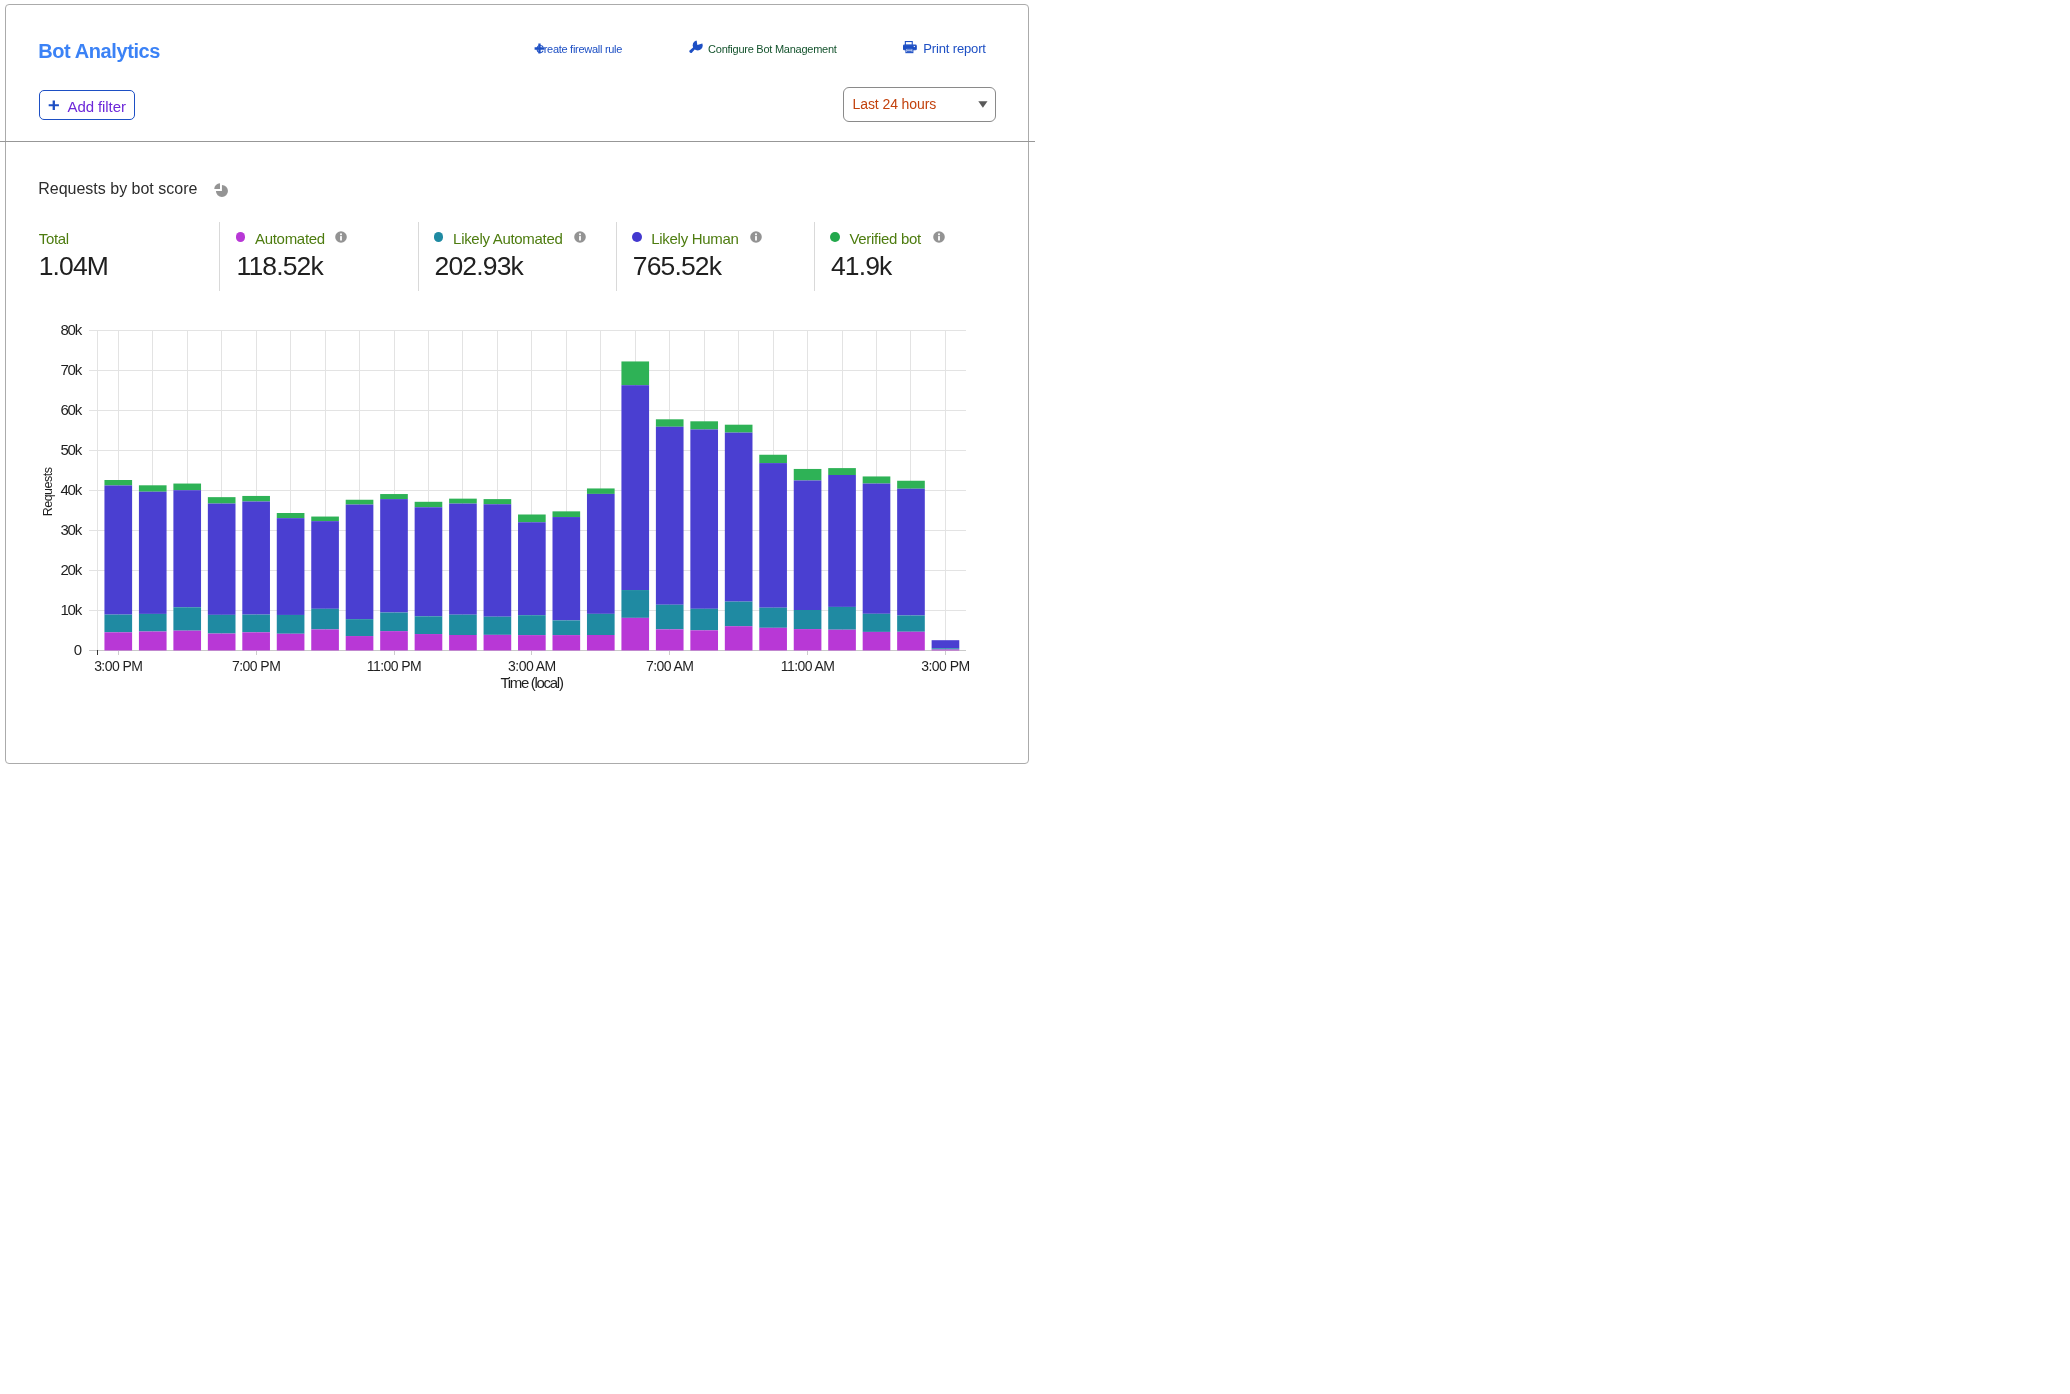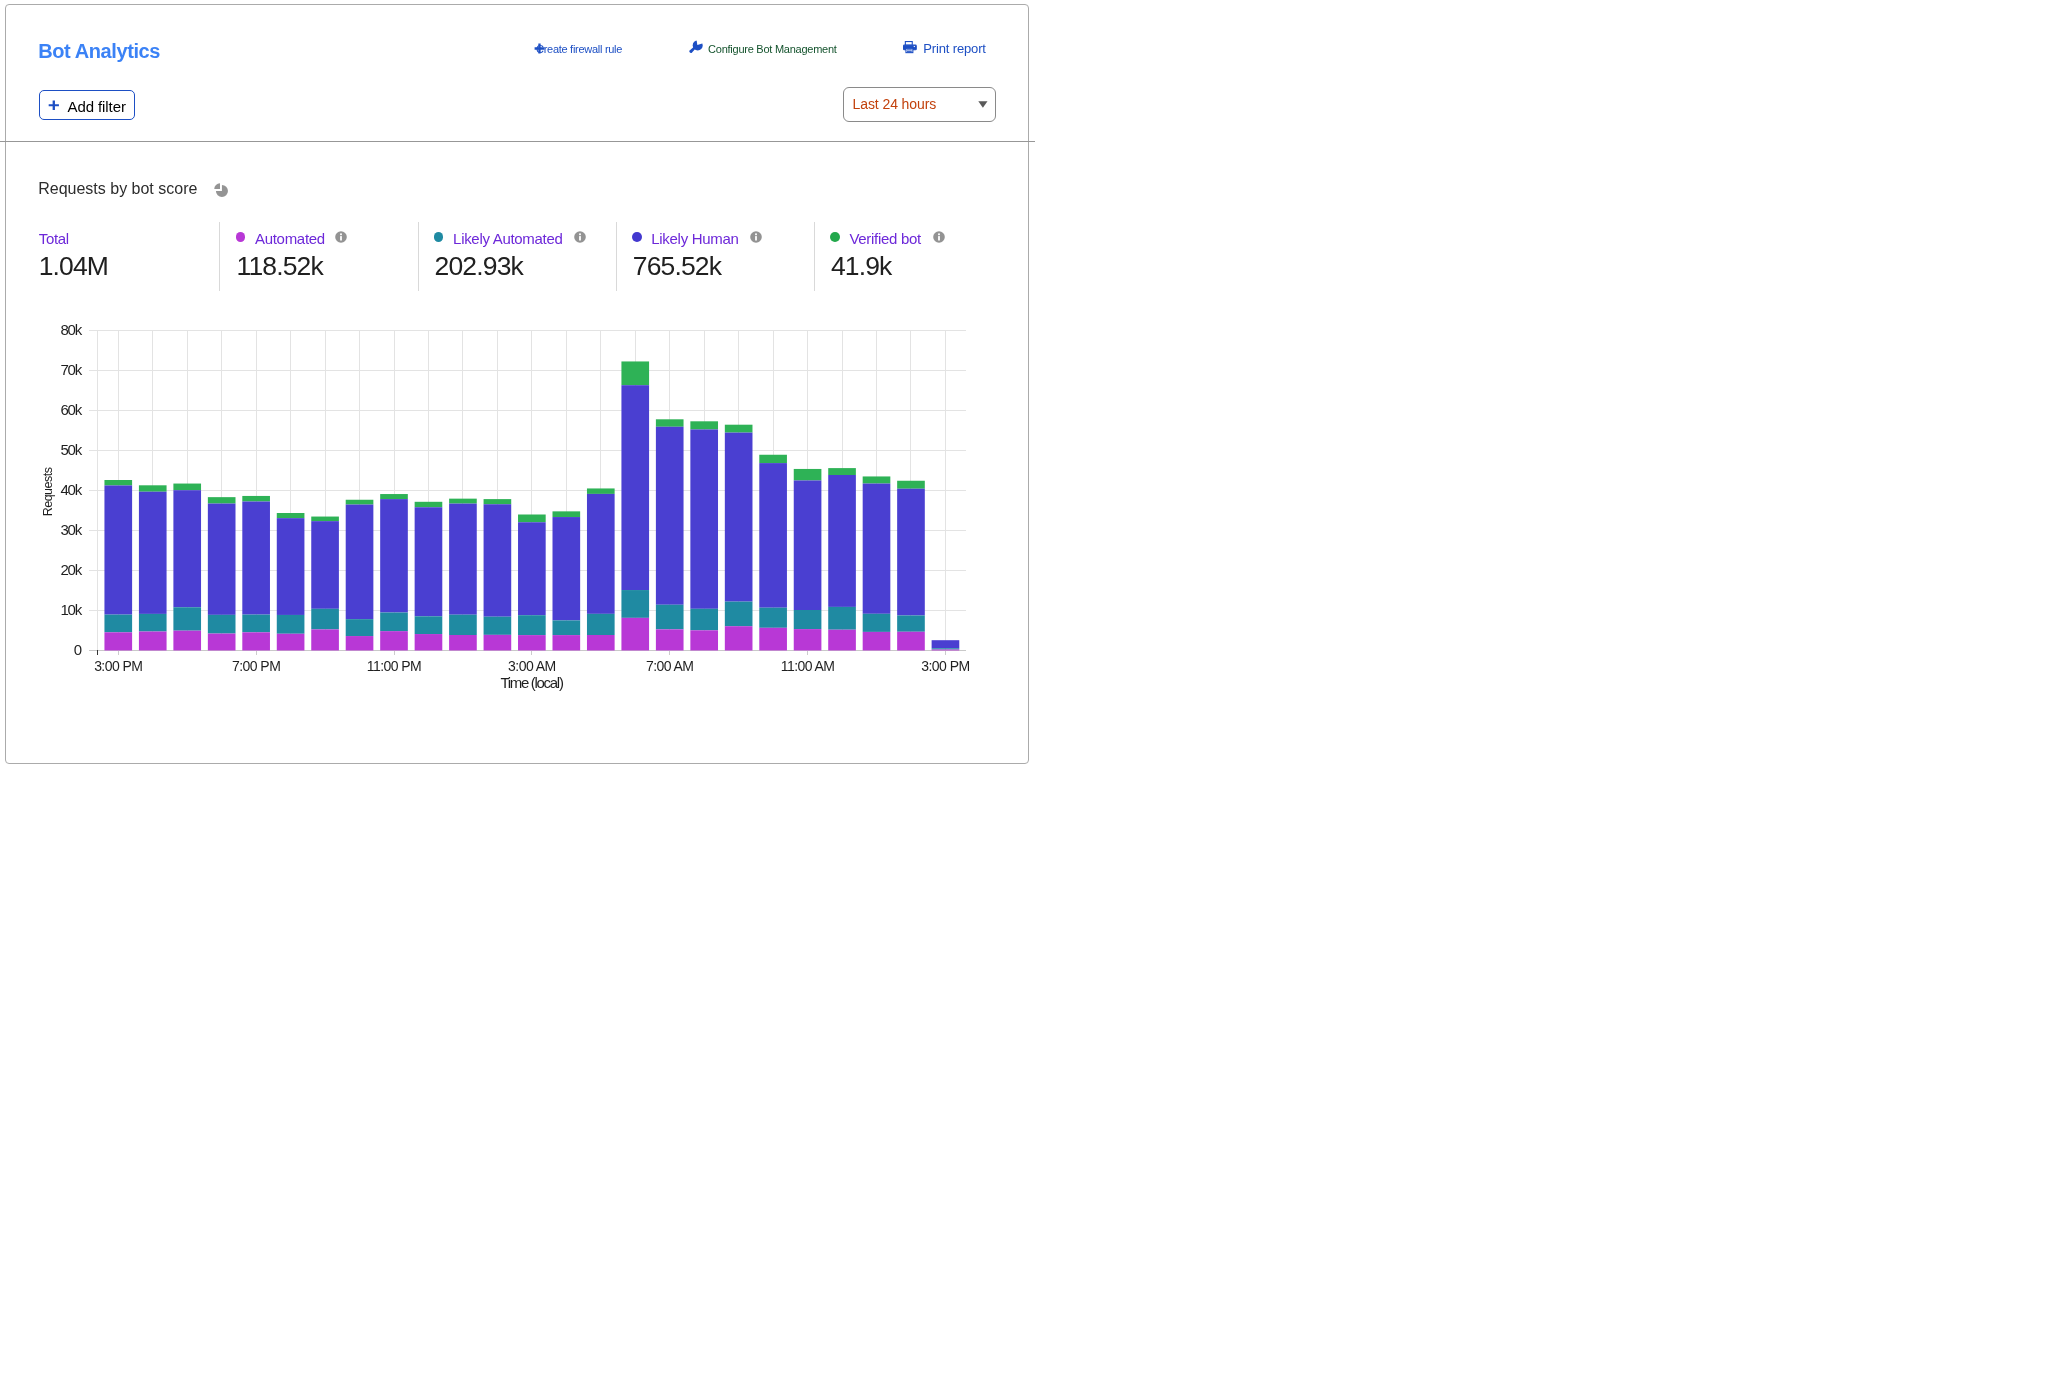--- a/index.html
+++ b/index.html
@@ -1,17 +1,17 @@
 <!DOCTYPE html>
 <html><head><meta charset="utf-8"><style>
 * { margin:0; padding:0; box-sizing:border-box; }
 html,body { width:1035px; height:697px; background:#fff; font-family:"Liberation Sans",sans-serif; overflow:hidden; }
 #card { position:absolute; left:5.4px; top:4.2px; width:1023.4px; height:760px; border:1px solid #ababab; border-radius:4px; }
 #divider { position:absolute; left:0; top:140.6px; width:1035px; height:1px; background:#979797; }
-.slab { position:absolute; top:230.9px; font-size:15px; color:#6d28d9; line-height:15px; letter-spacing:-0.3px; }
+.slab { position:absolute; top:230.9px; font-size:15px; color:#4d7c0f; line-height:15px; letter-spacing:-0.3px; }
 .snum { position:absolute; top:252.9px; font-size:26.5px; font-weight:400; color:#202020; line-height:26.5px; letter-spacing:-0.85px; }
 </style></head>
 <body>
 <div id="card"></div>
 <div id="divider"></div>
 <div style="position:absolute;left:38.2px;top:40.65px;font-size:20px;font-weight:700;color:#3b82f6;line-height:20px;letter-spacing:-0.4px">Bot Analytics</div>
 
 <svg width="11" height="11" viewBox="0 0 11 11" style="position:absolute;left:534.3px;top:43.3px">
     <path d="M5.5 0.6 V10.4 M0.6 5.5 H10.4" stroke="#1d4fc4" stroke-width="2.3"></path>
   </svg>
@@ -33,21 +33,21 @@
       <rect x="4.0" y="10.15" width="4.8" height="1.1" fill="#1d4fc4" stroke="none"></rect>
       <rect x="10.75" y="5.0" width="1.15" height="1.05" fill="#fff" stroke="none"></rect>
     </g>
   </svg>
 <a style="position:absolute;left:923.3px;top:40.8px;font-size:13px;color:#1d4fc4;line-height:15px;letter-spacing:-0.15px">Print report</a>
 
 <div style="position:absolute;left:38.5px;top:89.6px;width:96.1px;height:30.4px;border:1px solid #1d4fc4;border-radius:5px"></div>
 <svg width="11.6" height="10.6" viewBox="0 0 12 12" preserveAspectRatio="none" style="position:absolute;left:48.4px;top:100.3px">
     <path d="M6 0.7 V11.3 M0.7 6 H11.3" stroke="#1d4fc4" stroke-width="2.4"></path>
   </svg>
-<div style="position:absolute;left:67.6px;top:99.1px;font-size:15px;color:#000000;line-height:15px;letter-spacing:-0.1px">Add filter</div>
+<div style="position:absolute;left:67.6px;top:99.1px;font-size:15px;color:#6d28d9;line-height:15px;letter-spacing:-0.1px">Add filter</div>
 
 <div style="position:absolute;left:843.3px;top:86.6px;width:152.3px;height:35px;border:1px solid #8a8a8a;border-radius:6px"></div>
 <div style="position:absolute;left:852.6px;top:97.4px;font-size:14px;color:#c2410c;line-height:15px;letter-spacing:-0.1px">Last 24 hours</div>
 <svg width="9.8" height="7" viewBox="0 0 9.8 7" style="position:absolute;left:977.9px;top:100.6px">
     <path d="M0.3 0.3h9.2L4.9 6.8z" fill="#595959"></path>
   </svg>
 
 <div style="position:absolute;left:38.2px;top:180.5px;font-size:16px;font-weight:400;color:#2d2d2d;line-height:16px">Requests by bot score</div>
 <svg width="14.6" height="14.6" viewBox="0 0 16 16" style="position:absolute;left:213.5px;top:183.4px">
     <path fill="#949494" d="M8.7 2.1 A 6.6 6.6 0 1 1 2.1 8.7 L 8.7 8.7 Z"></path>

